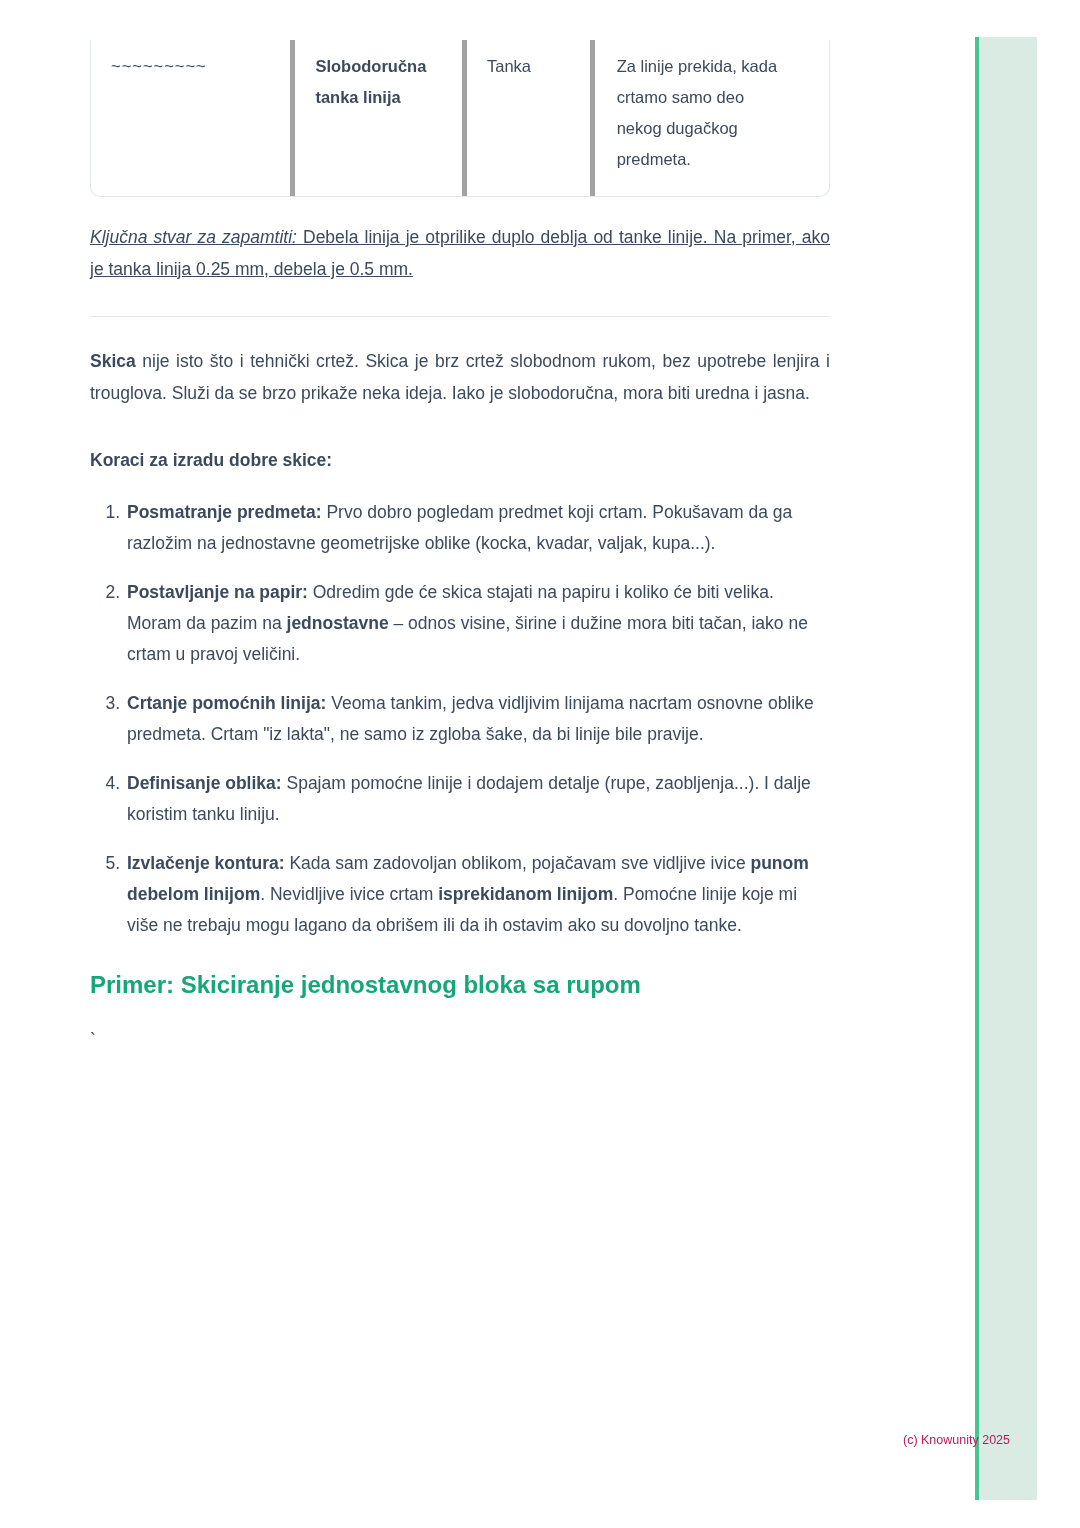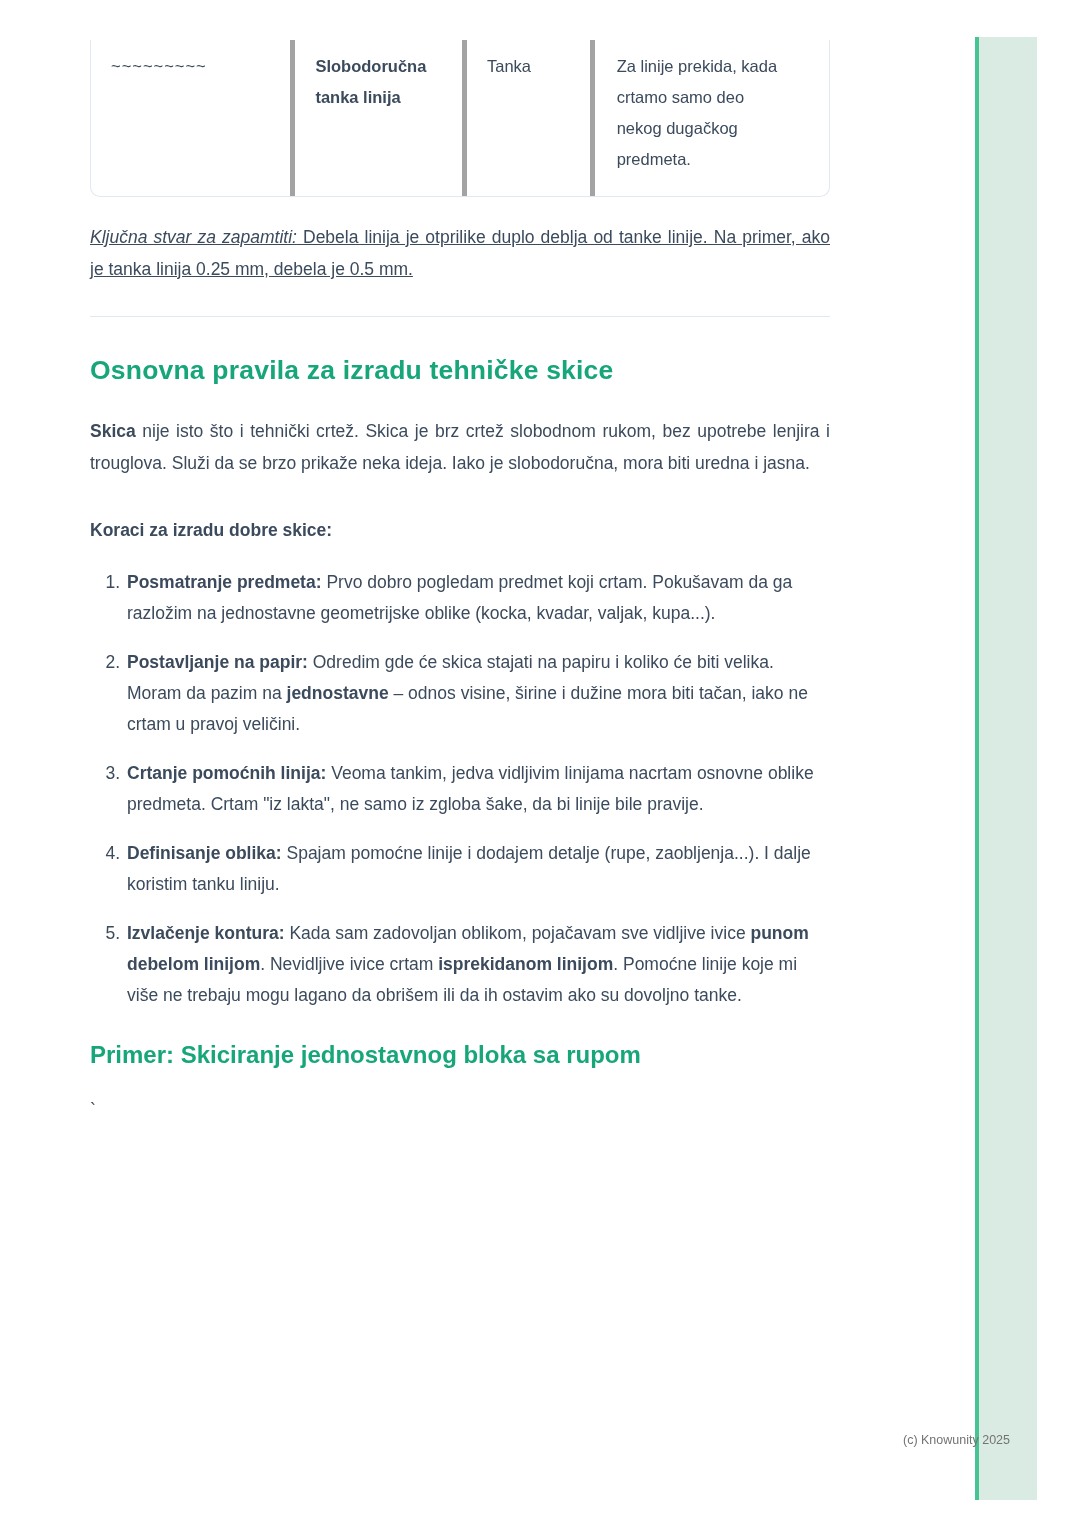--- a/index.html
+++ b/index.html
@@ -65,21 +65,21 @@
     color: #16a679;
     font-weight: bold;
   }
   .stray { margin-top: 24px; font-size: 17.5px; line-height: 31px; }
   .copyright {
     position: absolute;
     left: 0; top: 1433px;
     width: 1010px;
     text-align: right;
     font-size: 12.5px;
-    color: #737373;
+    color: #be185d;
     z-index: 3;
   }
 </style>
 </head>
 <body>
 
 <div class="side-strip"></div>
 
 <div class="content">
 
@@ -87,21 +87,20 @@
     <div class="cell c1">~~~~~~~~~</div>
     <div class="cell c2">Slobodoručna tanka linija</div>
     <div class="cell c3">Tanka</div>
     <div class="cell c4">Za linije prekida, kada crtamo samo deo nekog dugačkog predmeta.</div>
   </div>
 
   <p class="body key-note"><span style="font-style: italic;">Ključna stvar za zapamtiti:</span><span> Debela linija je otprilike duplo deblja od tanke linije. Na primer, ako je tanka linija 0.25 mm, debela je 0.5 mm.</span></p>
 
   <hr class="divider">
 
-  <h1 class="section-title">Osnovna pravila za izradu tehničke skice</h1>
 
   <p class="body intro"><span style="font-weight: bold;">Skica</span><span> nije isto što i tehnički crtež. Skica je brz crtež slobodnom rukom, bez upotrebe lenjira i trouglova. Služi da se brzo prikaže neka ideja. Iako je slobodoručna, mora biti uredna i jasna.</span></p>
 
   <p class="steps-heading">Koraci za izradu dobre skice:</p>
 
   <ol class="steps">
     <li><span style="font-weight: bold;">Posmatranje predmeta:</span><span> Prvo dobro pogledam predmet koji crtam. Pokušavam da ga razložim na jednostavne geometrijske oblike (kocka, kvadar, valjak, kupa...).</span></li>
     <li><span style="font-weight: bold;">Postavljanje na papir:</span><span> Odredim gde će skica stajati na papiru i koliko će biti velika. Moram da pazim na </span><span style="font-weight: bold;">jednostavne</span><span> – odnos visine, širine i dužine mora biti tačan, iako ne crtam u pravoj veličini.</span></li>
     <li><span style="font-weight: bold;">Crtanje pomoćnih linija:</span><span> Veoma tankim, jedva vidljivim linijama nacrtam osnovne oblike predmeta. Crtam "iz lakta", ne samo iz zgloba šake, da bi linije bile pravije.</span></li>
     <li><span style="font-weight: bold;">Definisanje oblika:</span><span> Spajam pomoćne linije i dodajem detalje (rupe, zaobljenja...). I dalje koristim tanku liniju.</span></li>

